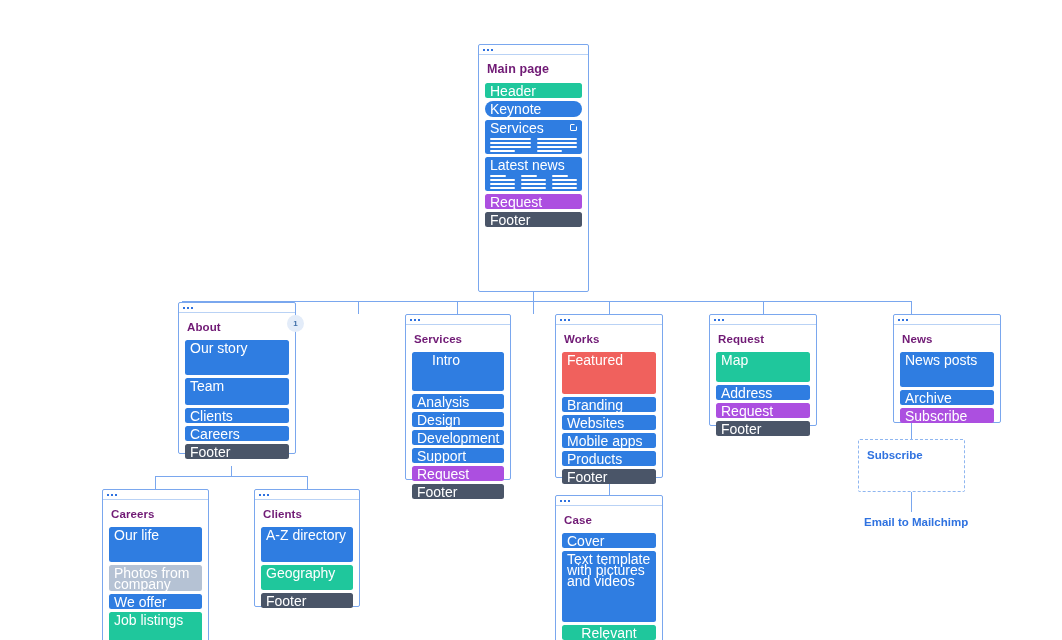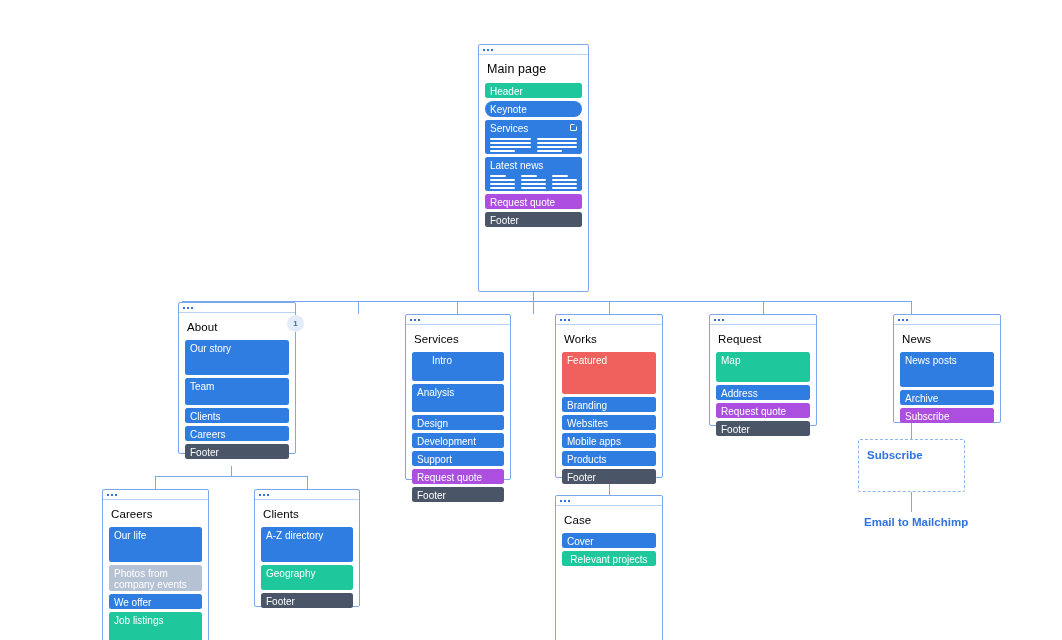--- a/index.html
+++ b/index.html
@@ -51,36 +51,36 @@
     display: block;
     width: 2px;
     height: 2px;
     background: #2f72e0;
   }
   .card-body {
     padding: 6px 6px 6px 6px;
     box-sizing: border-box;
   }
   .card-title {
-    color: #000000;
-    font-weight: normal;
+    color: #701a75;
+    font-weight: bold;
     font-size: 11.5px;
     line-height: 14px;
     margin: 1px 0 6px 2px;
     letter-spacing: .1px;
   }
   .card.main .card-title { font-size: 12.5px; margin-bottom: 7px; }
 
   
   .blk {
     position: relative;
     border-radius: 2.5px;
     margin-bottom: 3px;
     color: #ffffff;
-    font-size: 10px;
+    font-size: 14px;
     line-height: 11px;
     padding: 3px 5px;
     box-sizing: border-box;
     overflow: hidden;
   }
   .blk.blue   { background: #2f7de1; }
   .blk.teal   { background: #1fc79c; }
   .blk.red    { background: #f0615d; }
   .blk.purple { background: #ac4fe0; }
   .blk.dark   { background: #4a5568; }
@@ -303,24 +303,24 @@
   <div class="card" style="left:405px; top:314px; width:106px; height:166px;">
     <div class="card-chrome">
       <span class="dots">
           <i></i>
           <i></i>
           <i></i>
         </span>
     </div>
     <div class="card-body">
       <div class="card-title">Services</div>
-      <div class="blk blue" style="height:29px;padding-left:20px;">
+      <div class="blk blue" style="height:39px;padding-left:20px;">
         <span class="lbl">Intro</span>
       </div>
-      <div class="blk blue" style="height:28px;">
+      <div class="blk blue" style="height:15px;">
         <span class="lbl">Analysis</span>
       </div>
       <div class="blk blue" style="height:15px;">
         <span class="lbl">Design</span>
       </div>
       <div class="blk blue" style="height:15px;">
         <span class="lbl">Development</span>
       </div>
       <div class="blk blue" style="height:15px;">
         <span class="lbl">Support</span>
@@ -471,20 +471,23 @@
           <i></i>
           <i></i>
           <i></i>
         </span>
     </div>
     <div class="card-body">
       <div class="card-title">Case</div>
       <div class="blk blue" style="height:15px;">
         <span class="lbl">Cover</span>
       </div>
+      <div class="blk blue" style="height:71px;">
+        <span class="lbl">Text template with pictures and videos</span>
+      </div>
       <div class="blk teal" style="height:15px;text-align:center;">
         <span class="lbl">Relevant projects</span>
       </div>
 
     </div>
   </div>
 
 </div>
 
 </body></html>

